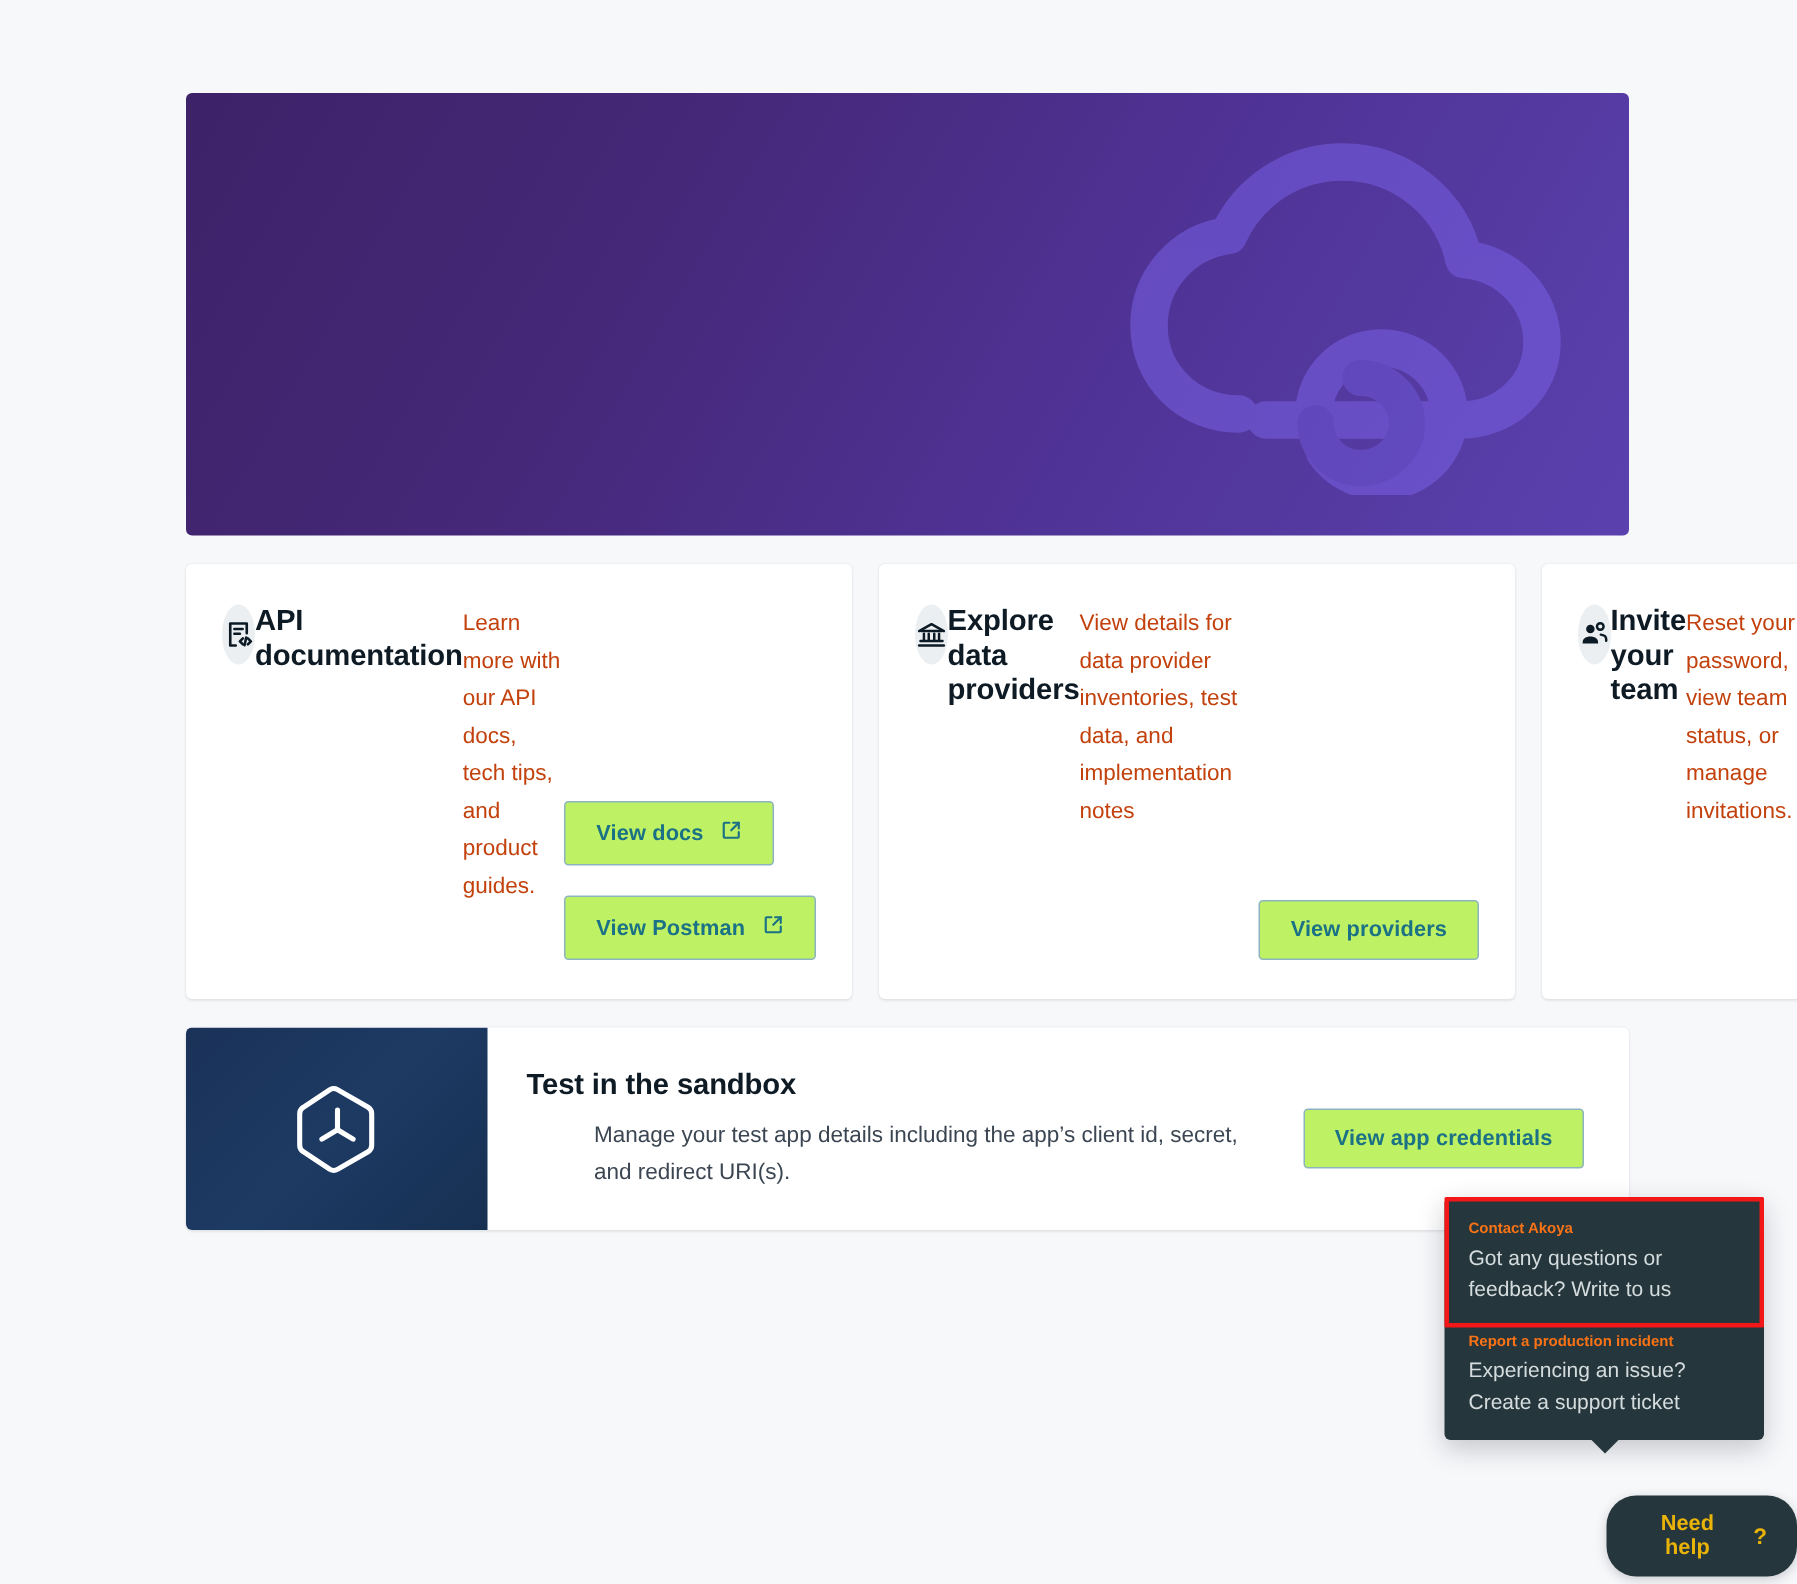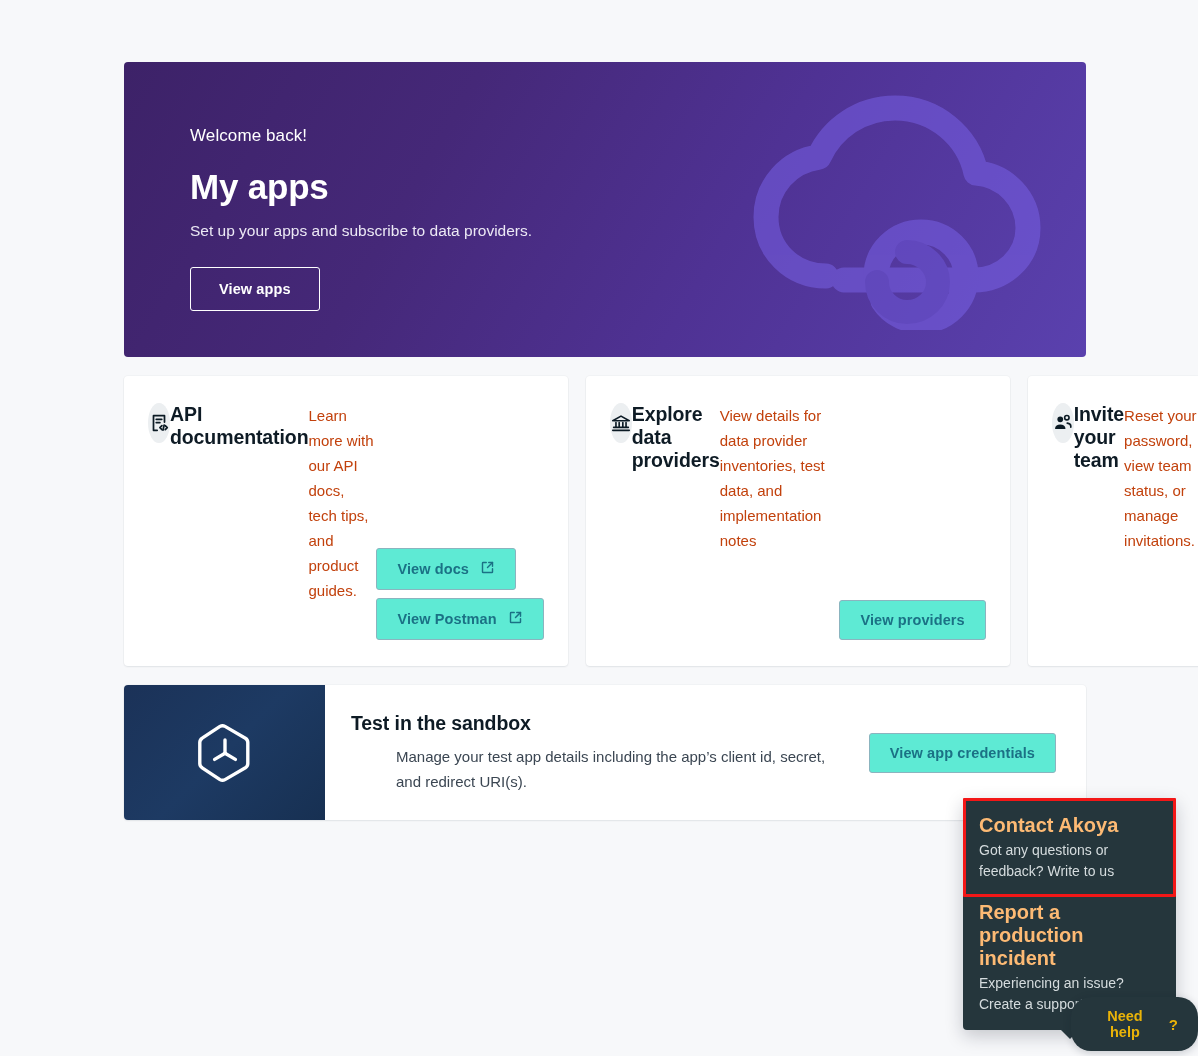--- a/index.html
+++ b/index.html
@@ -140,30 +140,31 @@
     flex-direction: column;
     align-items: flex-start;
     gap: 8px;
   }
 
   .btn-outline {
     display: inline-flex;
     align-items: center;
     gap: 11px;
     padding: 11px 20px;
-    background: #5eead4;
+    background: #bef264;
     border: 1px solid #8bb4bf;
     border-radius: 3px;
     color: #1b7185;
     font-size: 14.5px;
     font-weight: 700;
     cursor: pointer;
     font-family: inherit;
     letter-spacing: 0.1px;
     white-space: nowrap;
+    margin-top: 12px;
   }
 
   
   .sandbox {
     display: flex;
     margin-top: 19px;
     background: #ffffff;
     border-radius: 4px;
     box-shadow: 0 1px 2px rgba(16, 24, 40, 0.07), 0 0 0 1px rgba(16,24,40,0.025);
     overflow: hidden;
@@ -233,22 +234,22 @@
     cursor: pointer;
   }
 
   .help-item.highlighted {
     border: 3px solid #f31717;
     padding: 13px 13px 12px 13px;
     border-radius: 1px;
   }
 
   .help-item-title {
-    color: #fdba74;
-    font-size: 20px;
+    color: #f97316;
+    font-size: 10px;
     font-weight: 700;
     margin-bottom: 3px;
   }
 
   .help-item-desc {
     color: #d5dcde;
     font-size: 14px;
     line-height: 21px;
   }
 
@@ -280,26 +281,20 @@
 
   <div class="container">
 
     <section class="hero">
       <div class="hero-cloud">
         <svg viewBox="0 0 300 250" width="300" height="250" fill="none" xmlns="http://www.w3.org/2000/svg">
           <path d="M78 196 C44 196 18 170 18 137 C18 106 41 81 71 77 C84 48 113 28 147 28 C187 28 220 56 228 93 C257 95 280 119 280 148 C280 178 255 200 226 200 L96 200" stroke="#7a63e8" stroke-width="25" stroke-linecap="round" stroke-linejoin="round"></path>
           <path d="M128 196 C128 172 148 152 173 152 C198 152 218 172 218 196 C218 221 198 241 173 241 C157 241 143 233 135 221" stroke="#7a63e8" stroke-width="25" stroke-linecap="round" stroke-linejoin="round"></path>
           <path d="M159 172 C176 172 190 186 190 202 C190 219 176 232 159 232 C143 232 129 219 129 202" stroke="#6d57d8" stroke-width="24" stroke-linecap="round" stroke-linejoin="round"></path>
         </svg>
-      </div>
-      <div class="hero-inner">
-        <div class="hero-welcome">Welcome back!</div>
-        <h1 class="hero-title">My apps</h1>
-        <div class="hero-sub">Set up your apps and subscribe to data providers.</div>
-        <button class="hero-btn">View apps</button>
       </div>
     </section>
 
     <section class="cards">
 
       <div class="card">
         <div class="card-icon">
           <svg width="22" height="22" viewBox="0 0 24 24" fill="none" stroke="#0b1a24" stroke-width="1.9" stroke-linecap="round" stroke-linejoin="round">
             <path d="M18 11V4H6v16h4"></path>
             <path d="M9 8h6M9 11.5h4"></path>

